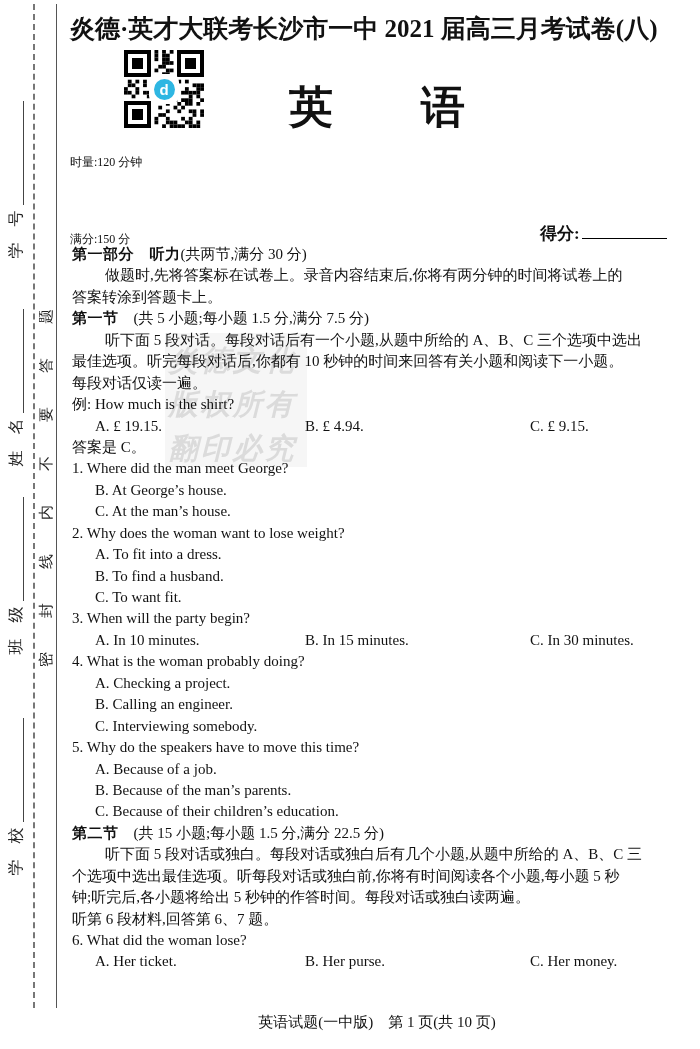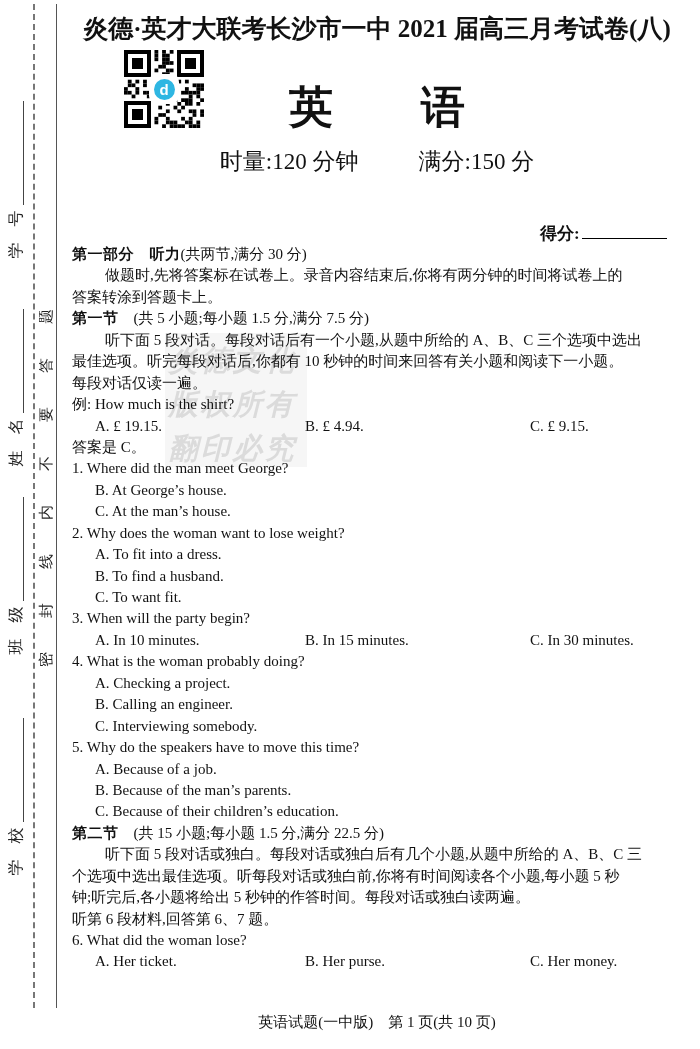--- a/index.html
+++ b/index.html
@@ -16,26 +16,26 @@
   .seal{position:absolute;left:-143px;top:467px;width:380px;height:20px;transform:rotate(-90deg);
         text-align:center;font-size:15px;letter-spacing:34px;white-space:nowrap;color:#222;}
 
   
   .wm{position:absolute;left:165px;top:333px;width:142px;height:134px;background:#f6f6f6;z-index:0;}
   .wm div{position:absolute;left:6px;white-space:nowrap;font-size:29px;font-weight:bold;
           color:rgba(70,70,70,0.15);transform:skewX(-14deg);letter-spacing:3px;}
   .wm .wl0{top:8px;}.wm .wl1{top:52px;}.wm .wl2{top:96px;}
 
   
-  .title{position:absolute;left:70px;top:12px;width:614px;text-align:center;font-size:25px;
+  .title{position:absolute;left:70px;top:12px;width:614px;font-size:25px;
          font-weight:bold;white-space:nowrap;z-index:2;}
   .subject{position:absolute;left:70px;top:78px;width:614px;text-align:center;font-size:44px;
            font-weight:bold;z-index:2;}
-  .meta{position:absolute;left:70px;top:146px;width:614px;display:flex;justify-content:center;
-        gap:60px;font-size:23px;z-index:2;}
+  .meta{position:absolute;left:70px;top:154px;width:614px;display:flex;justify-content:center;
+        gap:60px;font-size:12px;z-index:2;flex-direction:column;}
   .qr{position:absolute;left:124px;top:50px;width:80px;height:78px;z-index:2;}
   .qr svg{display:block;}
   .finder{position:absolute;width:19px;height:19px;background:#fff;border:4px solid #000;}
   .finder::after{content:"";position:absolute;inset:4px;background:#000;}
   .f-tl{left:0;top:0;}.f-tr{right:0;top:0;}.f-bl{left:0;bottom:0;}
   .qlogo{position:absolute;left:27px;top:26px;width:26px;height:26px;background:#fff;
          border-radius:6px;box-shadow:0 0 0 2px #fff;}
   .qcircle{position:absolute;inset:2.5px;background:#2eb6e2;border-radius:50%;color:#fff;
            font:bold 15px/21px "Liberation Sans",sans-serif;text-align:center;}
 

